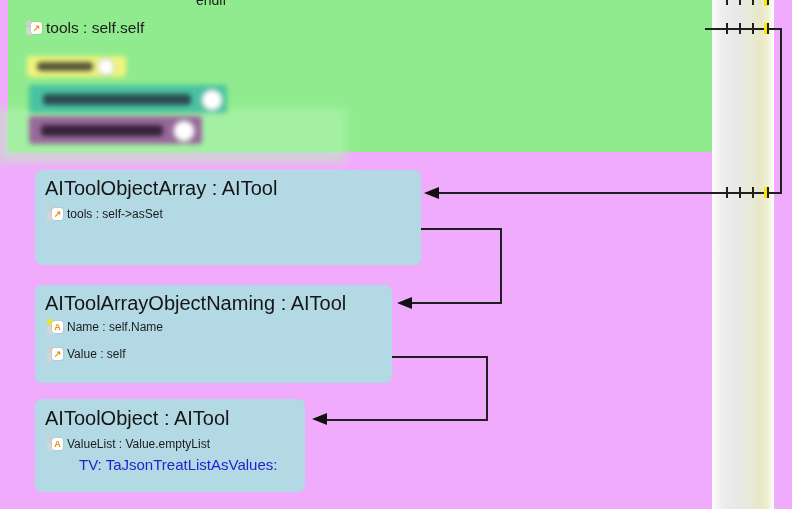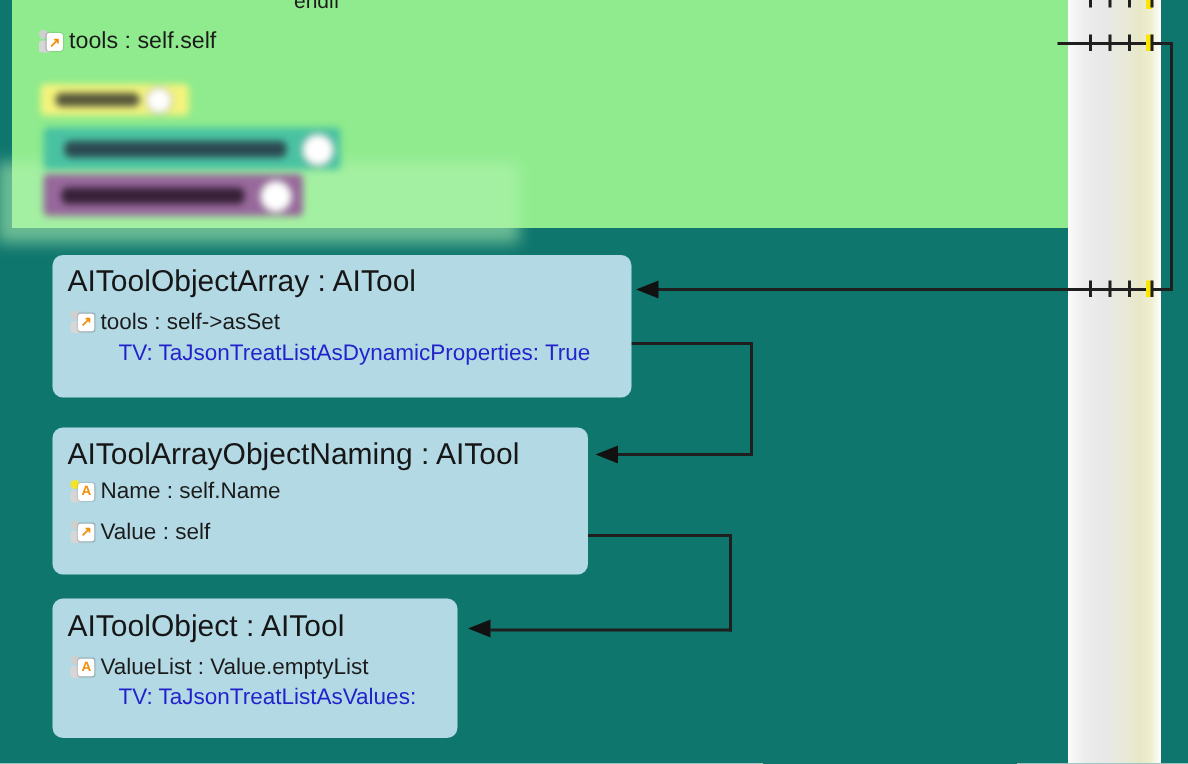--- a/index.html
+++ b/index.html
@@ -1,16 +1,16 @@
 <!DOCTYPE html>
 <html><head>
 <meta charset="utf-8">
 <style>
   html,body{margin:0;padding:0;background:#fff;}
-  .canvas{position:relative;width:792px;height:509px;background:#0f766e;overflow:hidden;
+  .canvas{position:relative;width:792px;height:509px;background:#f0abfc;overflow:hidden;
           font-family:"Liberation Sans",sans-serif;}
   .abs{position:absolute;}
 
   
   .strip{left:712px;top:0;width:62px;height:509px;
          background:linear-gradient(90deg,#fbfbfb 0%,#ededed 18%,#e8e8e8 40%,#e9e9da 60%,#e8e8c6 78%,#eff0d2 90%,#ffffff 100%);}
 
   
   .green-panel{left:8px;top:0;width:704px;height:152px;background:#8feb8d;}
   .blur-patch{left:-10px;top:108px;width:348px;height:54px;background:#b6f5b4;opacity:.55;filter:blur(5px);}
@@ -18,21 +18,21 @@
 
   
   .attr-row{display:flex;align-items:center;gap:4px;white-space:nowrap;}
   .prop-icon{position:relative;width:16px;height:16px;flex:0 0 16px;}
   .prop-icon .dot{position:absolute;left:0;top:0;width:6px;height:6px;border-radius:50%;background:#cfcfcf;}
   .prop-icon.yellow-dot .dot{background:#f2e32c;}
   .prop-icon .back{position:absolute;left:0;top:7px;width:8px;height:8px;border-radius:2px;background:#d6d6d6;}
   .prop-icon .front{position:absolute;left:5px;top:2px;width:11px;height:12px;border-radius:2px;background:#ffffff;
                     box-shadow:0 0 1px rgba(0,0,0,.45);color:#ef8f0a;font-size:9px;font-weight:bold;
                     display:flex;align-items:center;justify-content:center;line-height:1;}
-  .attr-text{font-size:15px;color:#1b1b1b;}
+  .attr-text{font-size:12px;color:#1b1b1b;}
   .panel-attr-text{font-size:15.5px;color:#1b1b1b;}
   .tv-text{font-size:15px;color:#2323cc;white-space:nowrap;}
 
   
   .class-box{position:absolute;background:#b3d9e5;border-radius:7px;}
   .class-title{position:absolute;left:10px;font-size:20px;color:#161616;white-space:nowrap;}
 
   
   .hline,.vline,.tick,.stub{position:absolute;background:#1f1f1f;}
   .arrow-left{position:absolute;width:0;height:0;border-top:6px solid transparent;
@@ -131,21 +131,20 @@
   <div class="class-box" style="left:35px;top:170px;width:386px;height:95px;">
     <div class="class-title" style="top:7px;">AIToolObjectArray : AITool</div>
     <div class="abs attr-row" style="left:12px;top:36px;">
       <span class="prop-icon">
         <span class="dot"></span>
           <span class="back"></span>
         <span class="front">↗</span>
       </span>
       <span class="attr-text">tools : self-&gt;asSet</span>
     </div>
-    <div class="abs tv-text" style="left:44px;top:57px;">TV: TaJsonTreatListAsDynamicProperties: True</div>
   </div>
 
   <div class="class-box" style="left:35px;top:285px;width:357px;height:98px;">
     <div class="class-title" style="top:7px;">AIToolArrayObjectNaming : AITool</div>
     <div class="abs attr-row" style="left:12px;top:34px;">
       <span class="prop-icon yellow-dot">
         <span class="dot"></span>
           <span class="back"></span>
         <span class="front">A</span>
       </span>

